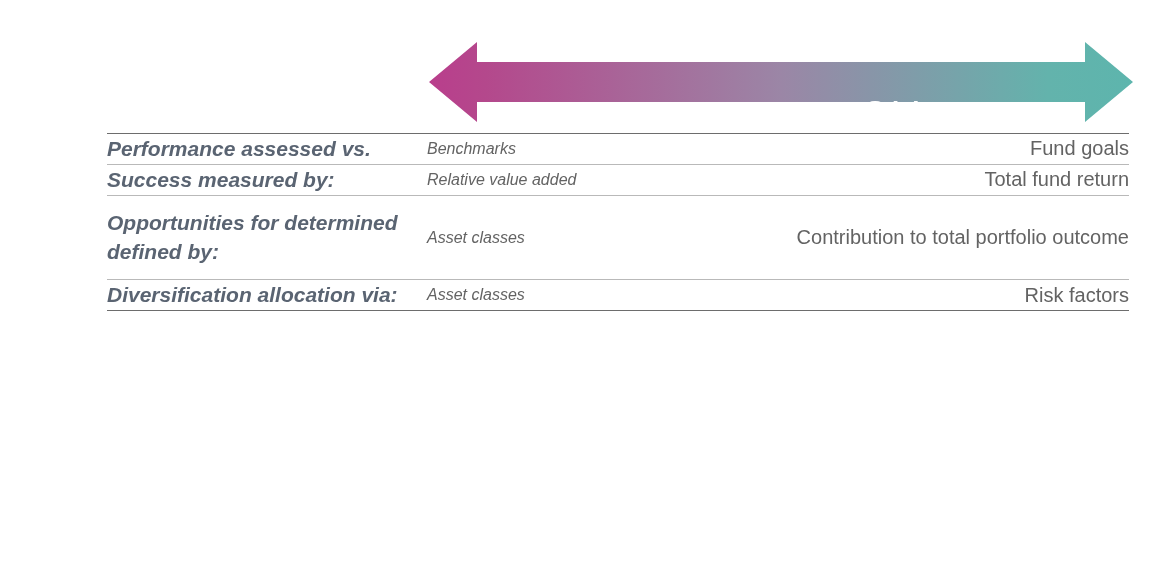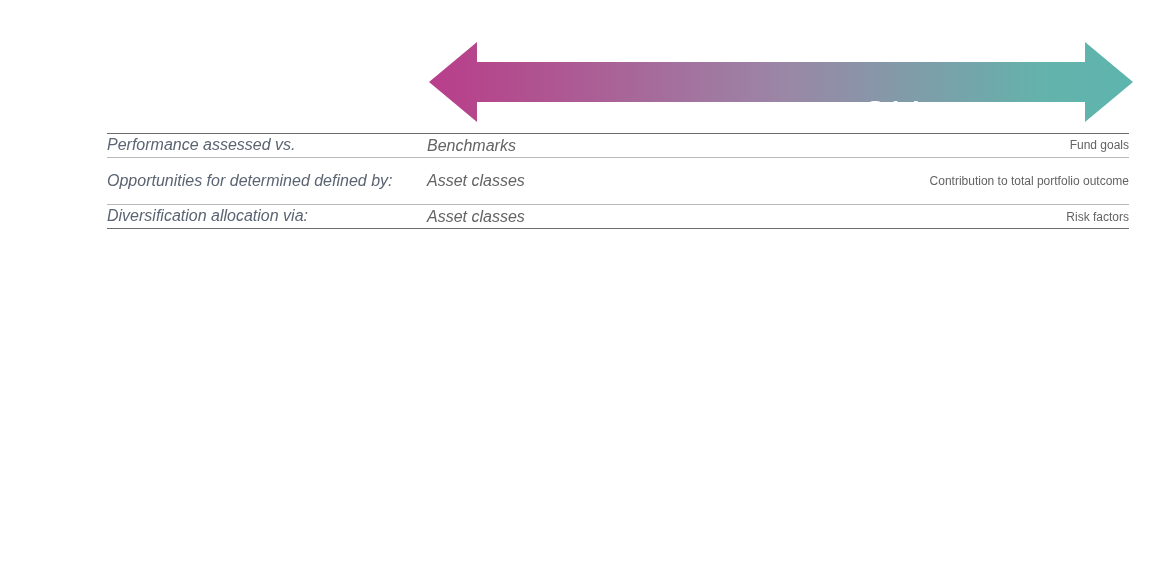--- a/index.html
+++ b/index.html
@@ -61,38 +61,38 @@
   .table tr { border-bottom: 1px solid #b9b9b9; }
   .table tr:last-child { border-bottom: none; }
   .table td {
     padding: 0;
     vertical-align: middle;
   }
 
   .c-label {
     width: 320px;
     padding: 14px 12px 14px 10px;
-    font-size: 16px;
-    font-weight: normal;
+    font-size: 21px;
+    font-weight: bold;
     font-style: italic;
     color: #5a6472;
     line-height: 1.42;
   }
   .c-left {
     width: 350px;
     padding: 14px 10px;
     font-size: 16px;
     color: #636363;
     text-align: left;
     line-height: 1.35;
     font-style: italic;
   }
   .c-right {
     padding: 14px 2px 14px 10px;
-    font-size: 12px;
+    font-size: 20px;
     color: #636363;
     text-align: right;
     line-height: 1.35;
   }
   .two-line .c-label { padding-top: 12px; padding-bottom: 12px; }
 </style>
 </head>
 <body>
 
 <div class="page">
@@ -116,20 +116,25 @@
 
   <table class="table">
     <tbody>
 
       <tr>
         <td class="c-label">Performance assessed vs.</td>
         <td class="c-left">Benchmarks</td>
         <td class="c-right">Fund goals</td>
       </tr>
 
+      <tr>
+        <td class="c-label">Success measured by:</td>
+        <td class="c-left">Relative value added</td>
+        <td class="c-right">Total fund return</td>
+      </tr>
 
       <tr class="two-line">
         <td class="c-label">Opportunities for determined defined by:</td>
         <td class="c-left">Asset classes</td>
         <td class="c-right">Contribution to total portfolio outcome</td>
       </tr>
 
       <tr>
         <td class="c-label">Diversification allocation via:</td>
         <td class="c-left">Asset classes</td>

